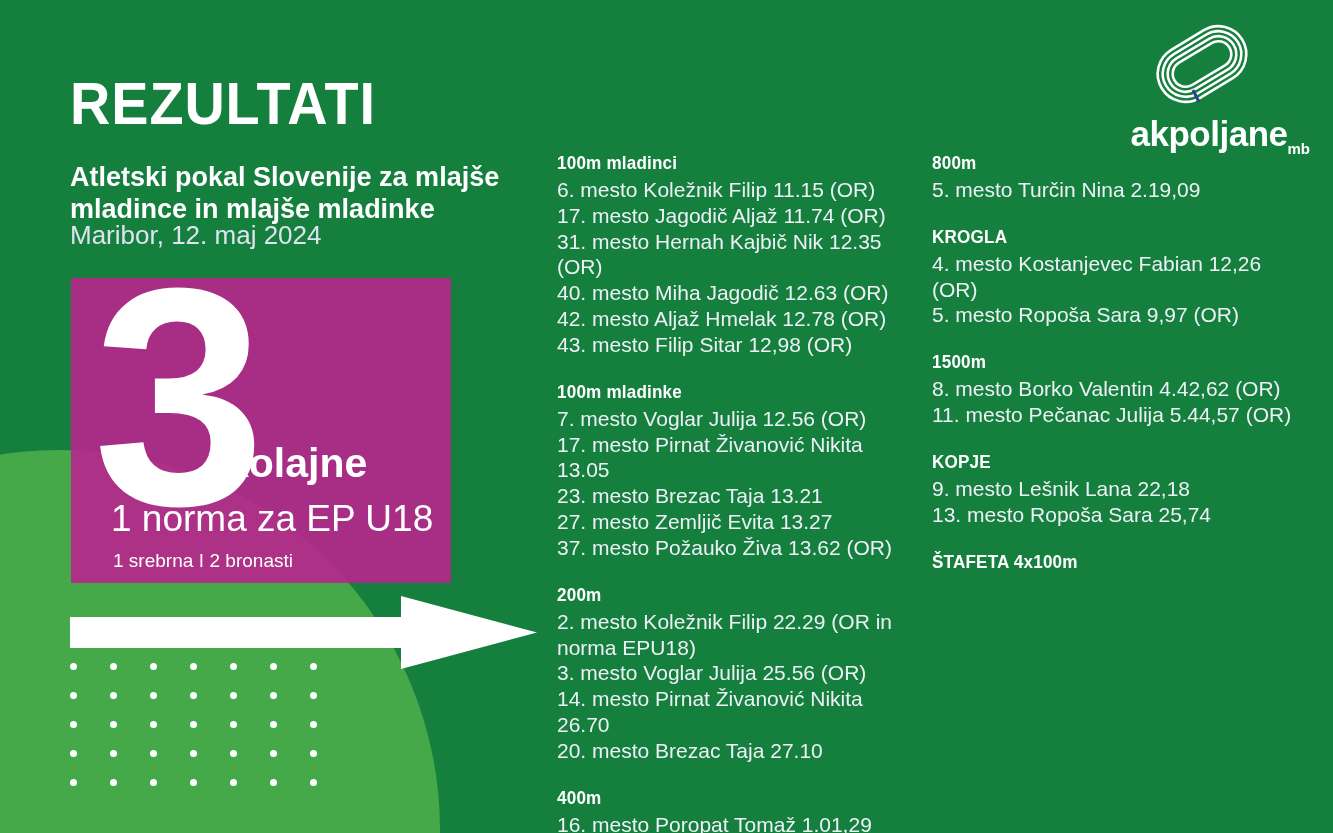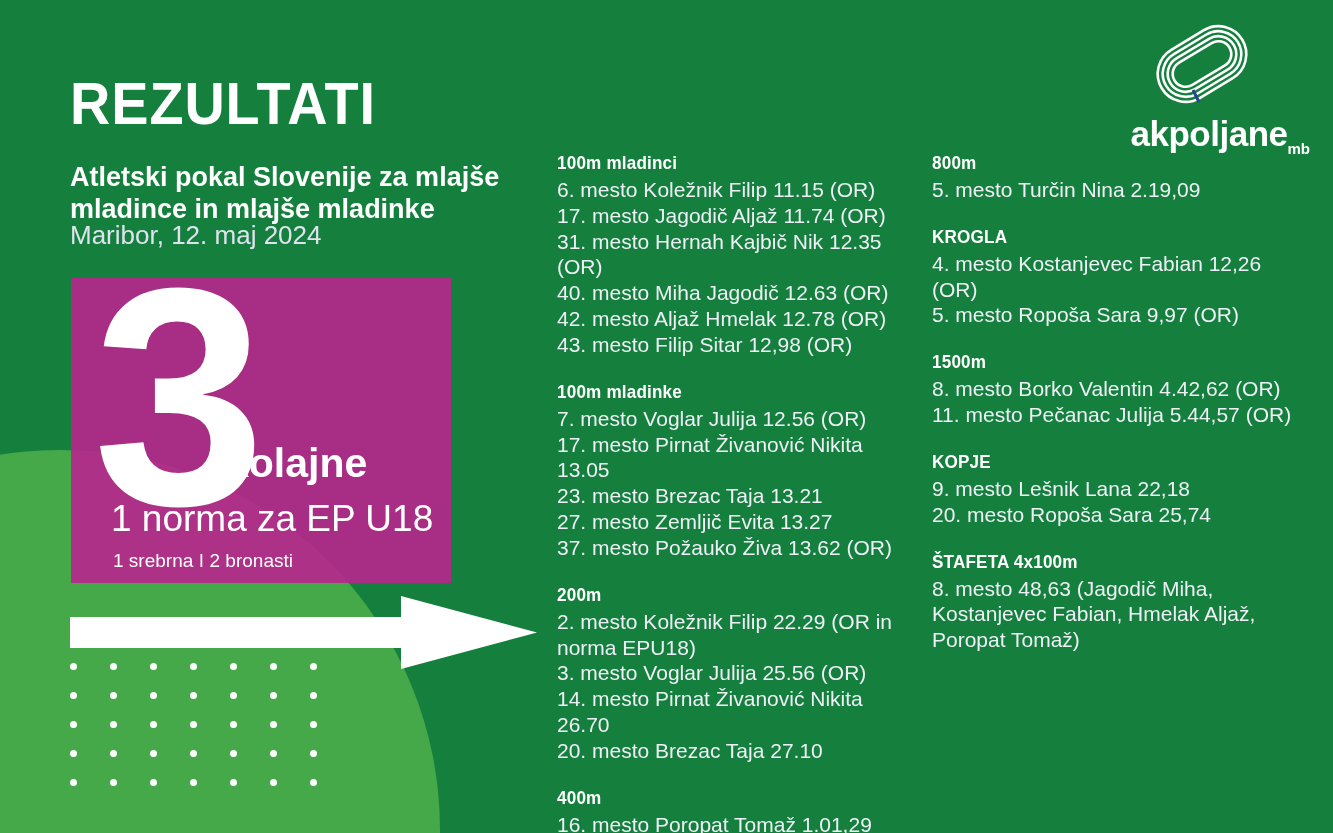--- a/index.html
+++ b/index.html
@@ -309,21 +309,20 @@
         <div class="entry">5. mesto Ropoša Sara 9,97 (OR)</div>
       </div>
       <div class="section">
         <div class="section-head">1500m</div>
         <div class="entry">8. mesto Borko Valentin 4.42,62 (OR)</div>
         <div class="entry">11. mesto Pečanac Julija 5.44,57 (OR)</div>
       </div>
       <div class="section">
         <div class="section-head">KOPJE</div>
         <div class="entry">9. mesto Lešnik Lana 22,18</div>
-        <div class="entry">20. mesto Ropoša Sara 25,74</div>
+        <div class="entry">13. mesto Ropoša Sara 25,74</div>
       </div>
       <div class="section">
         <div class="section-head">ŠTAFETA 4x100m</div>
-        <div class="entry">8. mesto 48,63 (Jagodič Miha, Kostanjevec Fabian, Hmelak Aljaž, Poropat Tomaž)</div>
       </div>
     </div>
 
 </div>
 
 </body></html>

